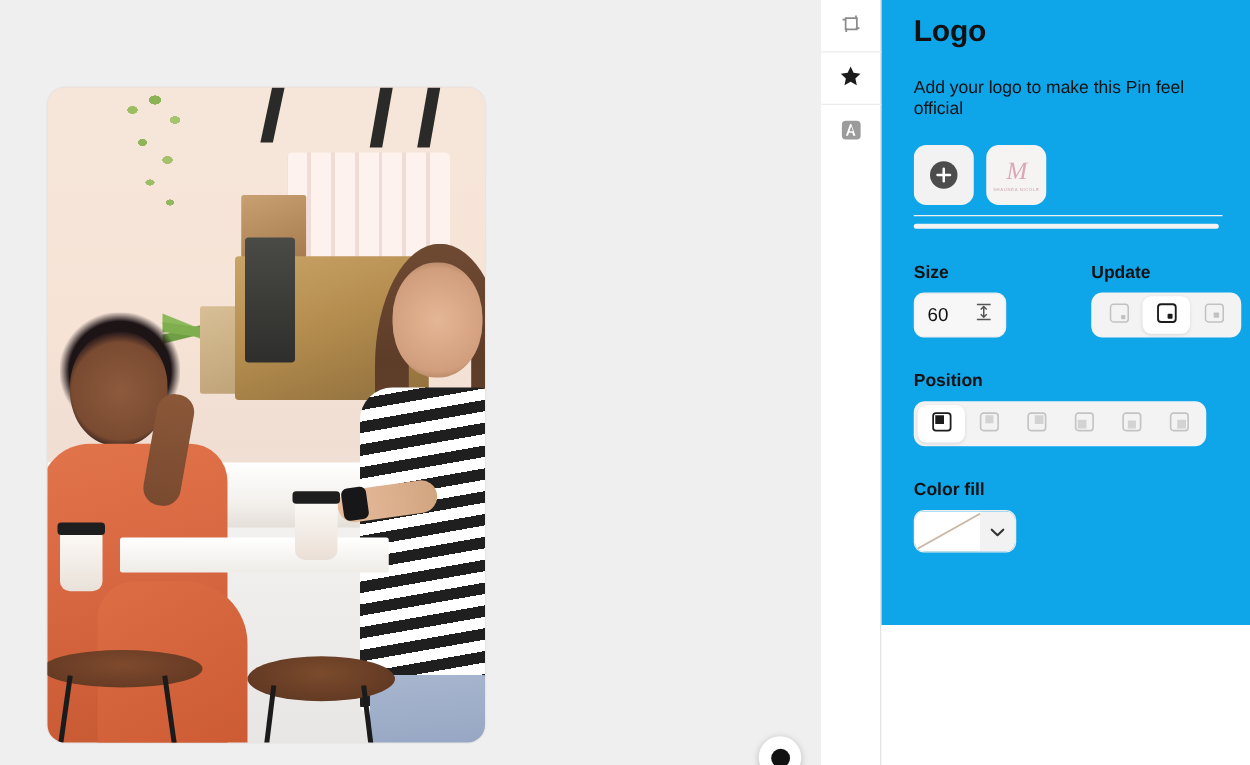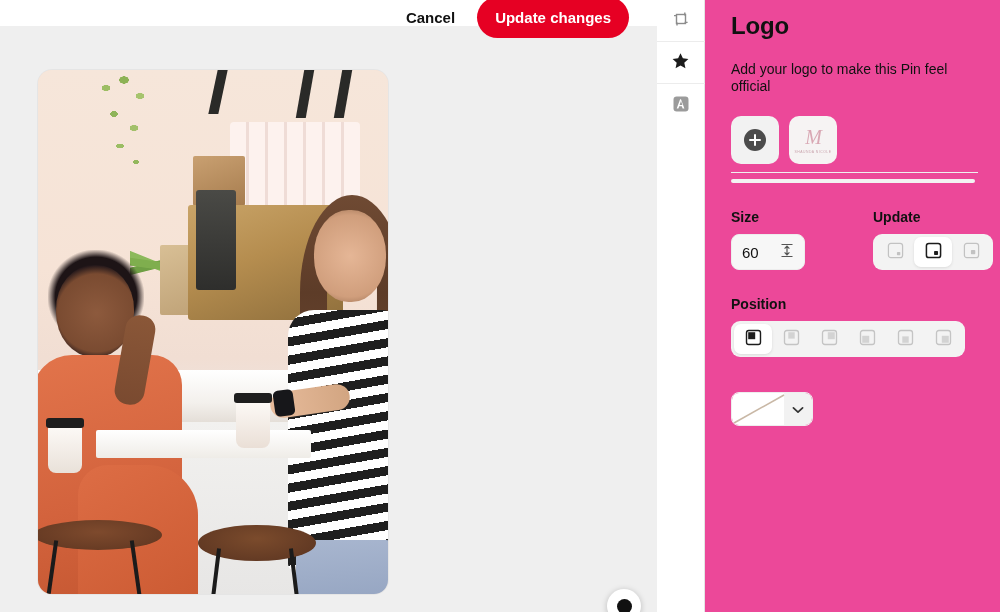--- a/index.html
+++ b/index.html
@@ -194,21 +194,21 @@
   .tool {
     width: 48px; height: 42px;
     display: flex; align-items: center; justify-content: center;
     cursor: pointer; background: none; border: none;
     border-bottom: 1px solid #ececec;
   }
   .tool:last-child { border-bottom: none; }
 
   
   .panel {
-    flex: 1 1 auto; height: 612px; background: #ec4899;
+    flex: 1 1 auto; height: 500px; background: #0ea5e9;
     padding: 12px 22px 0 26px; overflow: hidden;
   }
   .panel-title { font-size: 24px; font-weight: bold; color: #111111; letter-spacing: -0.2px; }
   .panel-desc { margin-top: 21px; font-size: 14px; line-height: 1.19; color: #111111; max-width: 240px; }
 
   .logo-row-wrap { margin-top: 22px; position: relative; }
   .logo-row {
     display: flex; gap: 10px; align-items: center;
     padding-bottom: 8px;
     border-bottom: 1px solid #f0f0f0;
@@ -286,24 +286,20 @@
     display:flex; align-items:center; justify-content:center;
   }
 </style>
 </head>
 <body>
 
 <div id="app">
 
   <div class="canvas-pane">
 
-    <div class="topbar">
-      <button class="cancel-btn">Cancel</button>
-      <button class="update-btn">Update changes</button>
-    </div>
 
     <div class="photo-frame">
       <div class="ph ph-wall"></div>
       <div class="ph ph-plant"></div>
       <div class="ph ph-shelf1"></div>
       <div class="ph ph-shelf2"></div>
       <div class="ph ph-shelf3"></div>
       <div class="ph ph-cups"></div>
       <div class="ph ph-box"></div>
       <div class="ph ph-greens"></div>
@@ -483,20 +479,21 @@
             <svg width="17" height="17" viewBox="0 0 18 18">
               <rect x="1.6" y="1.6" width="14.8" height="14.8" rx="2.4" fill="none" stroke="#c4c4c4" stroke-width="1.4"></rect>
               <rect x="7.2" y="7.2" width="7.4" height="7.4" fill="#d3d3d3"></rect>
             </svg>
           </span>
         </button>
       </div>
     </div>
 
     <div class="section">
+      <div class="field-label">Color fill</div>
       <div class="colorfill">
         <div class="swatch">
           <svg width="54" height="32" viewBox="0 0 54 32" preserveAspectRatio="none">
             <line x1="2" y1="30" x2="52" y2="2" stroke="#c9b8a6" stroke-width="1.6"></line>
           </svg>
         </div>
         <button class="cf-caret">
           <span>
             <svg width="12" height="8" viewBox="0 0 12 8">
               <path d="M1.4 1.8L6 6.2l4.6-4.4" fill="none" stroke="#333" stroke-width="1.7" stroke-linecap="round" stroke-linejoin="round"></path>

